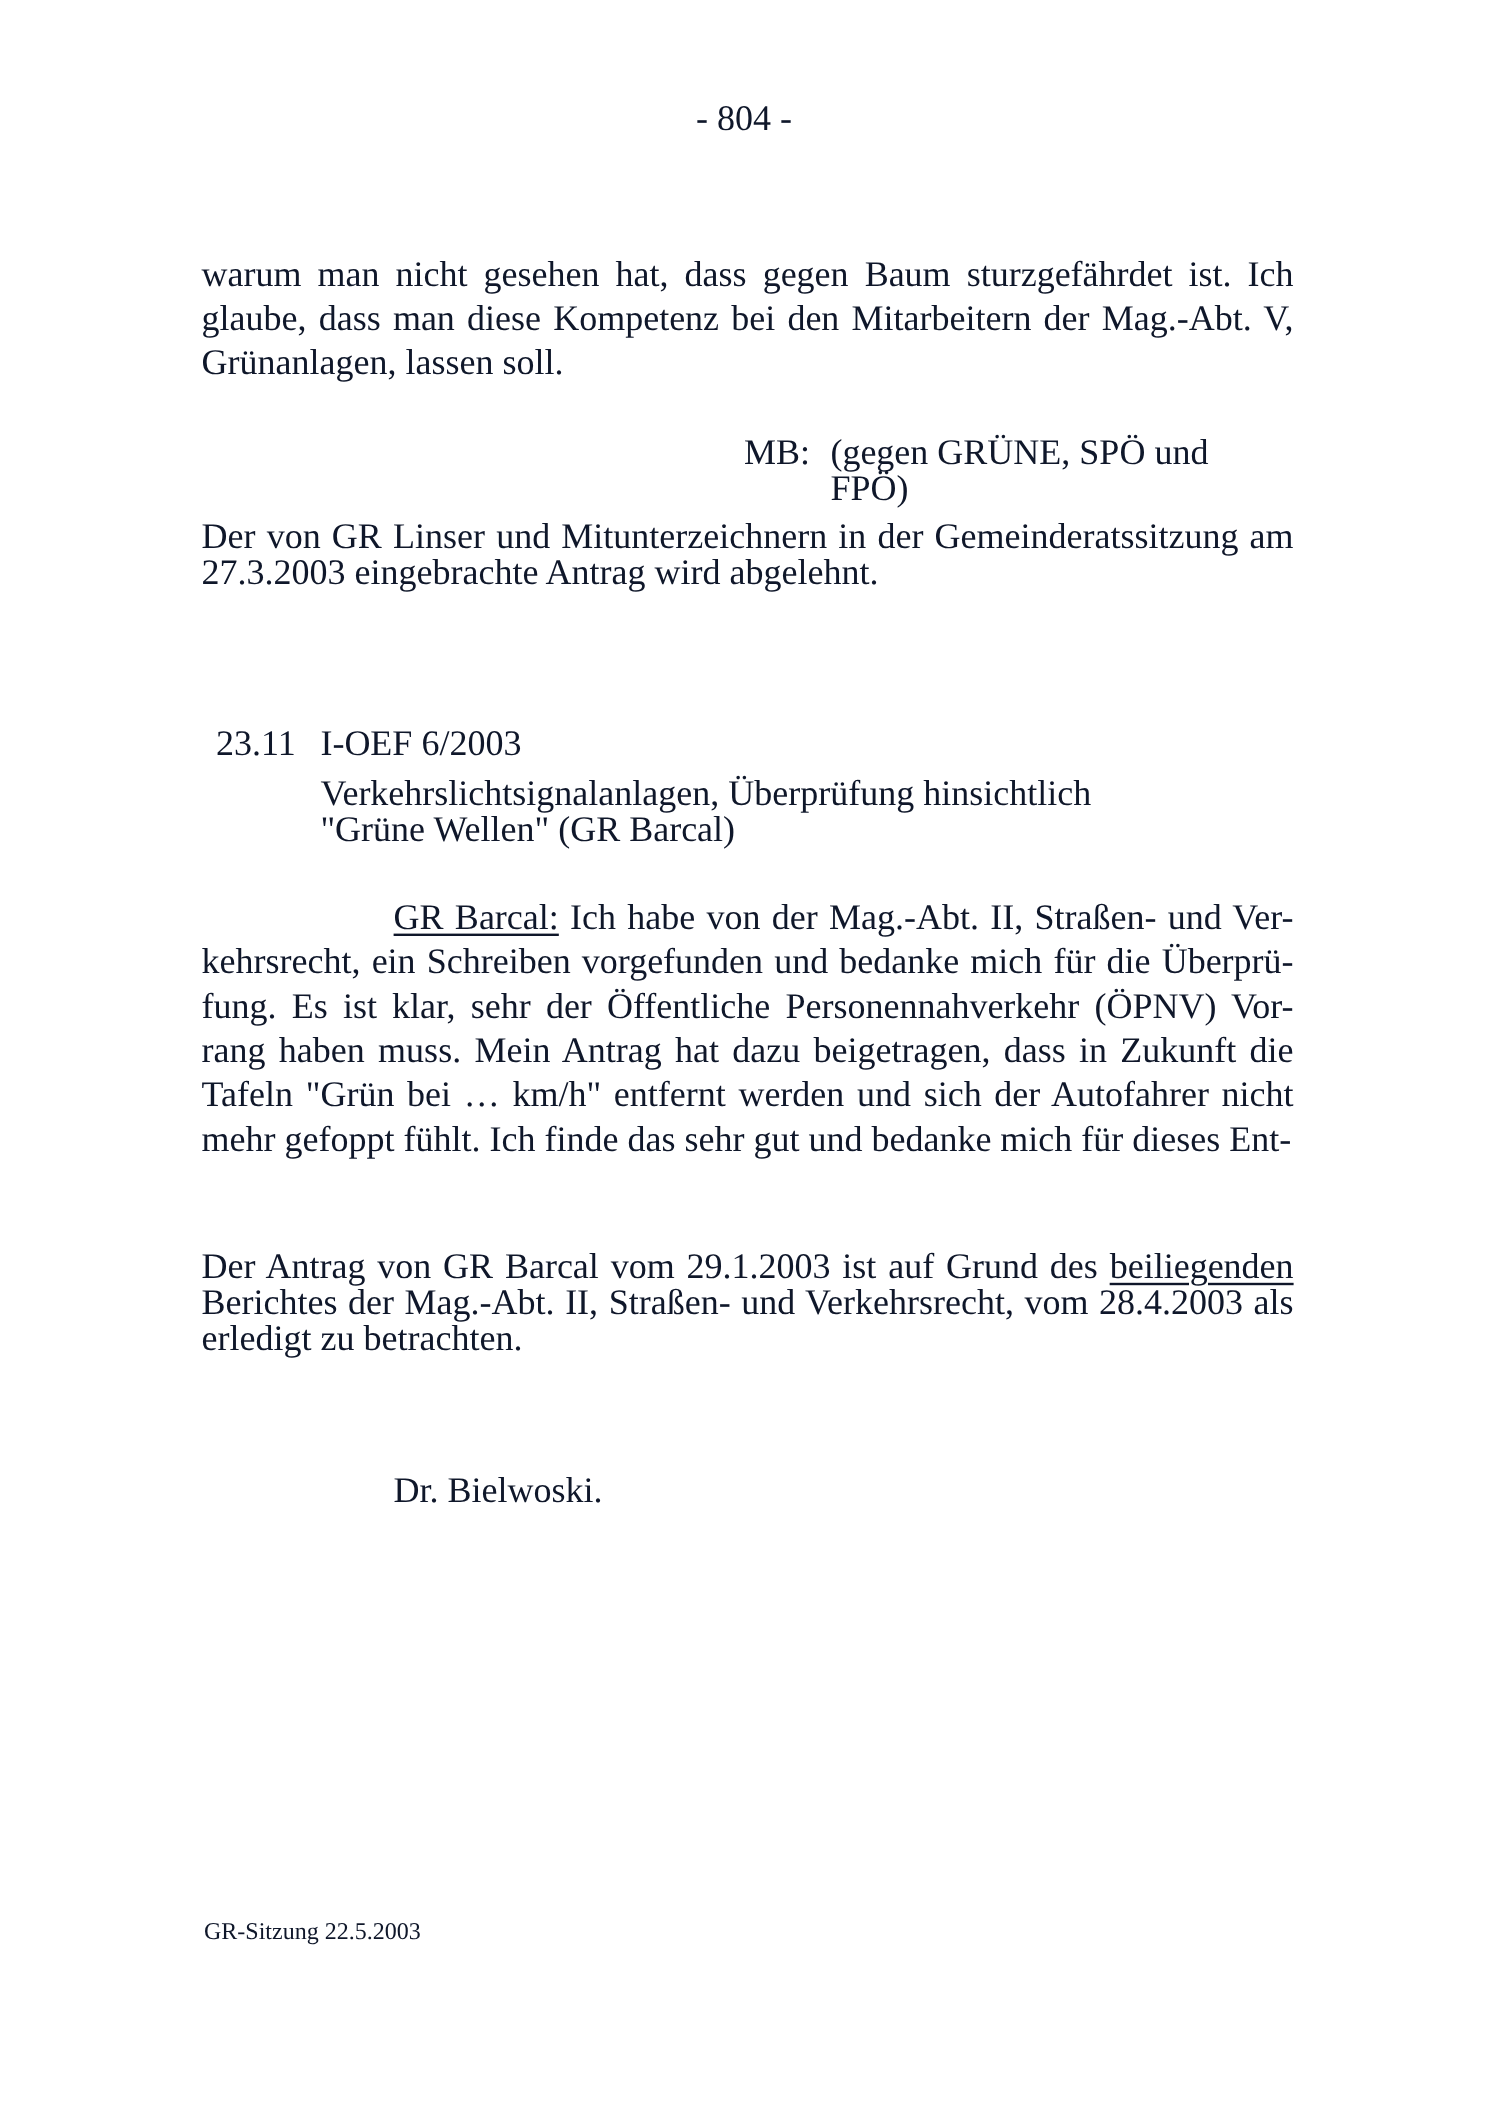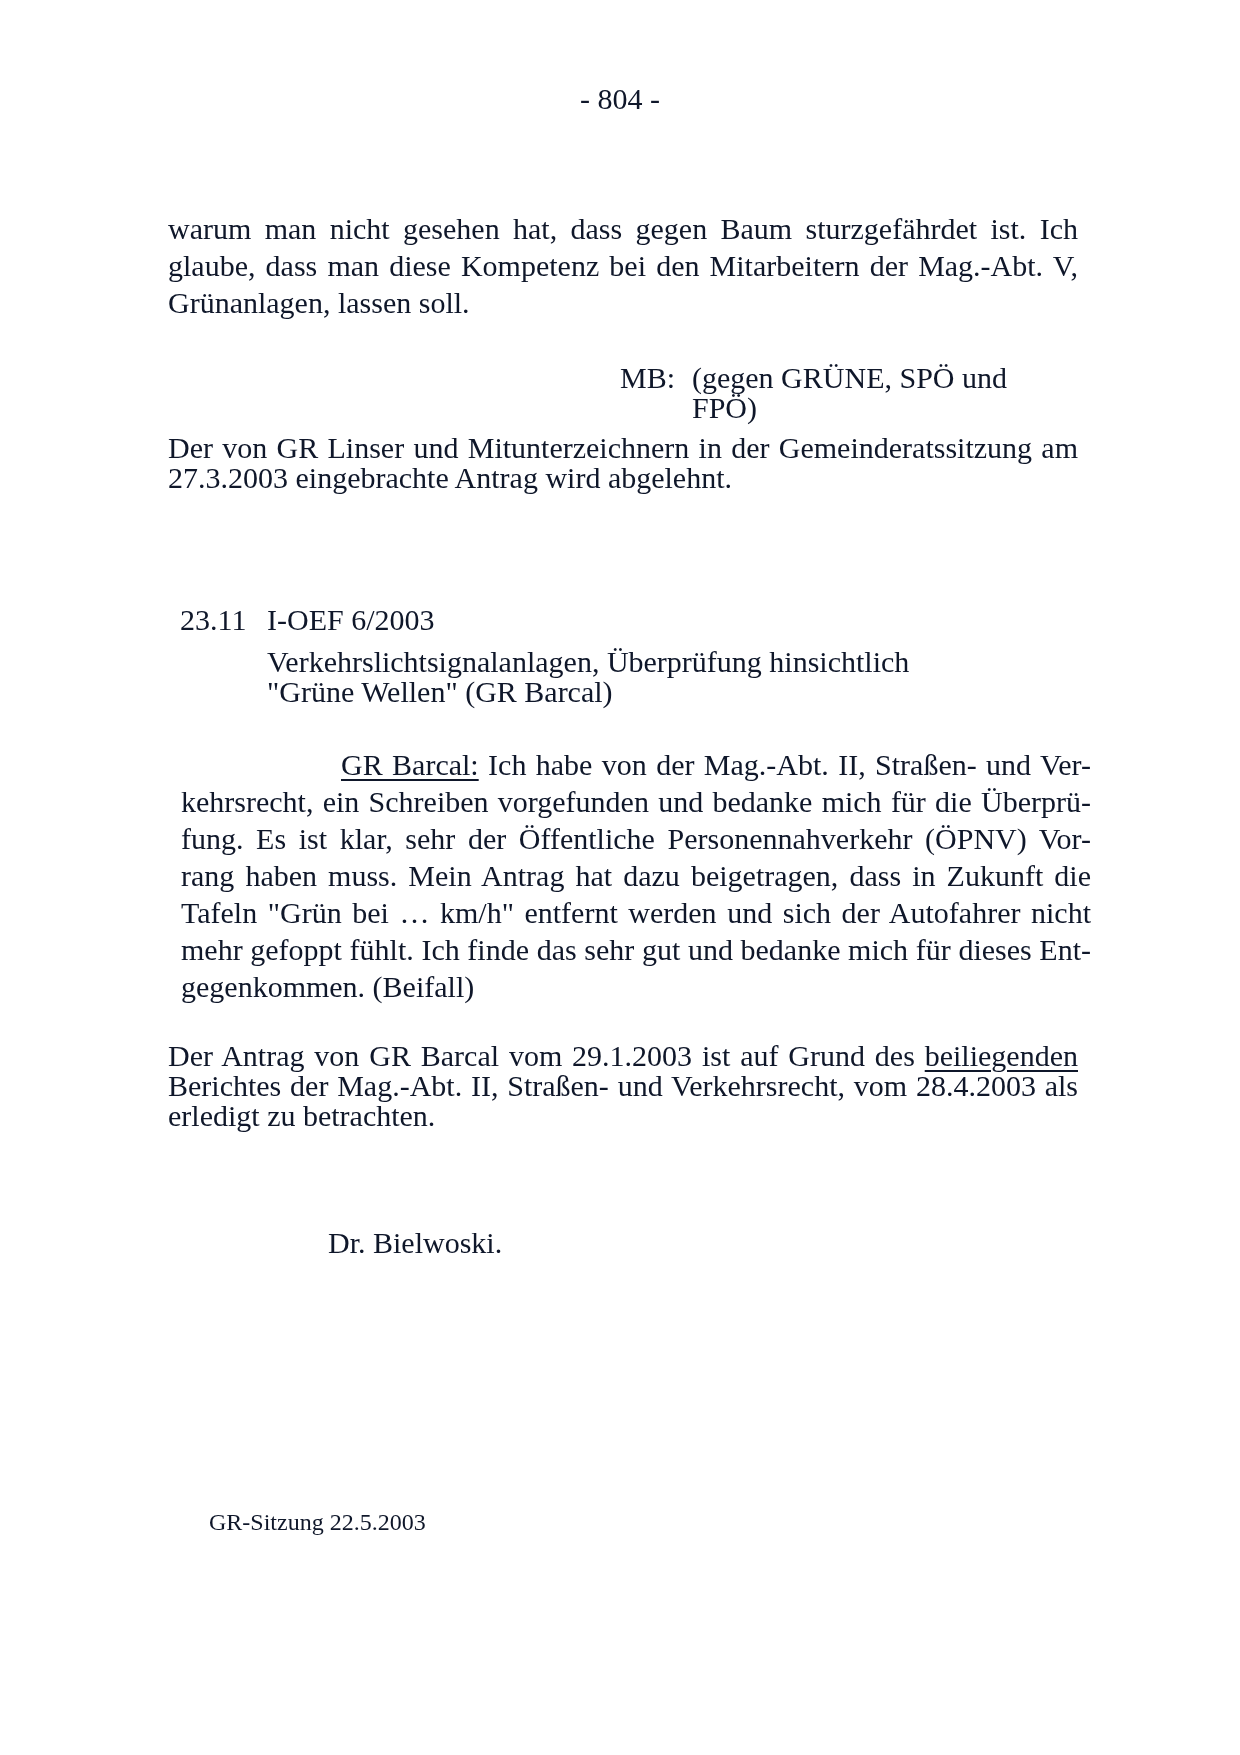--- a/index.html
+++ b/index.html
@@ -39,27 +39,27 @@
   .vote { top: 363px; left: 620px; display: flex; }
   .vote-label { width: 72px; flex: 0 0 72px; }
 
   .res-linser { top: 433px; left: 168px; width: 910px; }
 
   .agenda-head { top: 605px; left: 180px; display: flex; line-height: 30px; }
   .agenda-num { width: 87px; flex: 0 0 87px; }
 
   .agenda-sub { top: 647px; left: 267px; width: 830px; }
 
-  .speech { top: 746px; left: 168px; width: 910px; margin-left: 13px; }
+  .speech { top: 746px; left: 168px; width: 910px; }
 
   .res-barcal { top: 1041px; left: 168px; width: 910px; }
 
   .chair { top: 1224px; left: 168px; width: 910px; }
 
-  .footer { top: 1510px; left: 170px; font-size: 24px; line-height: 24px; margin-left: 39px; }
+  .footer { top: 1598px; left: 170px; font-size: 20px; line-height: 24px; }
 </style>
 </head>
 <body>
 
 <div class="page">
 
   <div class="block body-text page-number">- 804 -</div>
 
   <div class="block body-text loose justify intro">
       <div class="line">warum man nicht gesehen hat, dass gegen Baum sturzgefährdet ist. Ich</div>
@@ -90,21 +90,20 @@
       <div class="line">"Grüne Wellen" (GR Barcal)</div>
     </div>
 
   <div class="block body-text loose justify indent-first speech">
       <div class="line"><span class="u">GR Barcal:</span><span> Ich habe von der Mag.-Abt. II, Straßen- und Ver-</span></div>
       <div class="line">kehrsrecht, ein Schreiben vorgefunden und bedanke mich für die Überprü-</div>
       <div class="line">fung. Es ist klar, sehr der Öffentliche Personennahverkehr (ÖPNV) Vor-</div>
       <div class="line">rang haben muss. Mein Antrag hat dazu beigetragen, dass in Zukunft die</div>
       <div class="line">Tafeln "Grün bei … km/h" entfernt werden und sich der Autofahrer nicht</div>
       <div class="line">mehr gefoppt fühlt. Ich finde das sehr gut und bedanke mich für dieses Ent-</div>
-      <div class="line">gegenkommen. (Beifall)</div>
     </div>
 
   <div class="block body-text tight justify res-barcal">
       <div class="line"><span>Der Antrag von GR Barcal vom 29.1.2003 ist auf Grund des </span><span class="u">beiliegenden</span></div>
       <div class="line">Berichtes der Mag.-Abt. II, Straßen- und Verkehrsrecht, vom 28.4.2003 als</div>
       <div class="line">erledigt zu betrachten.</div>
     </div>
 
   <div class="block body-text loose justify indent-first chair">
       <div class="line">Dr. Bielwoski.</div>

